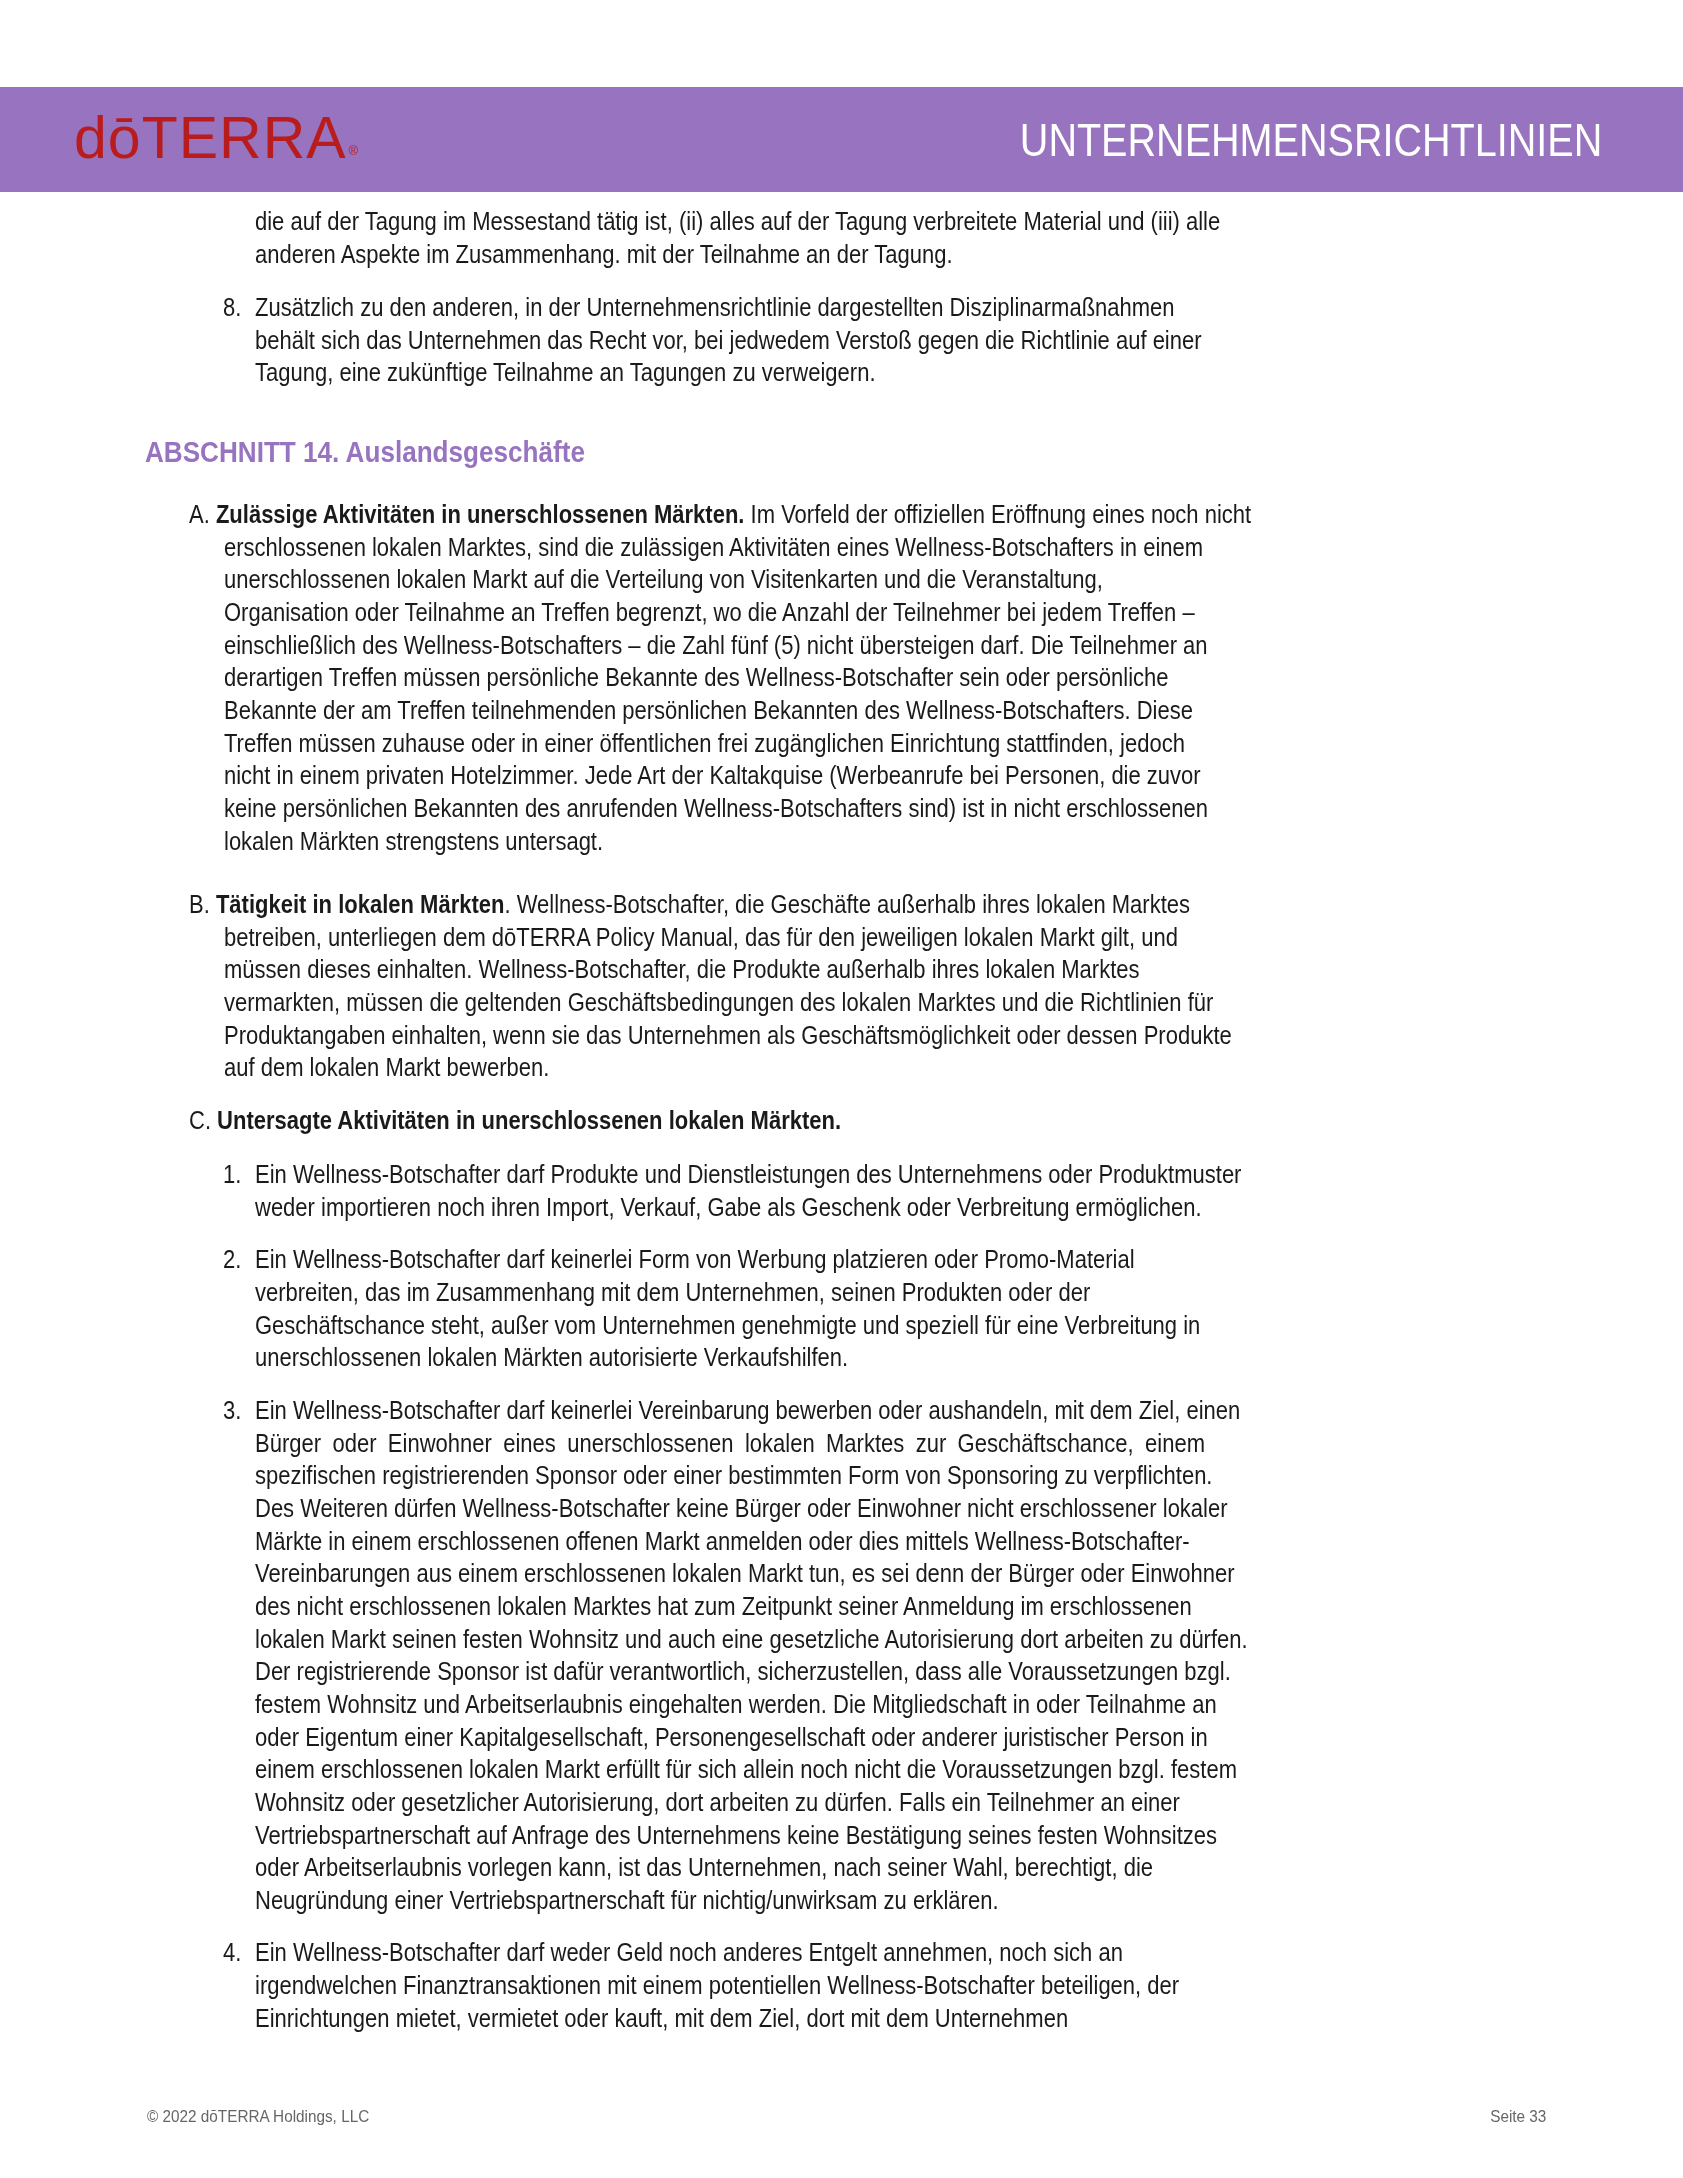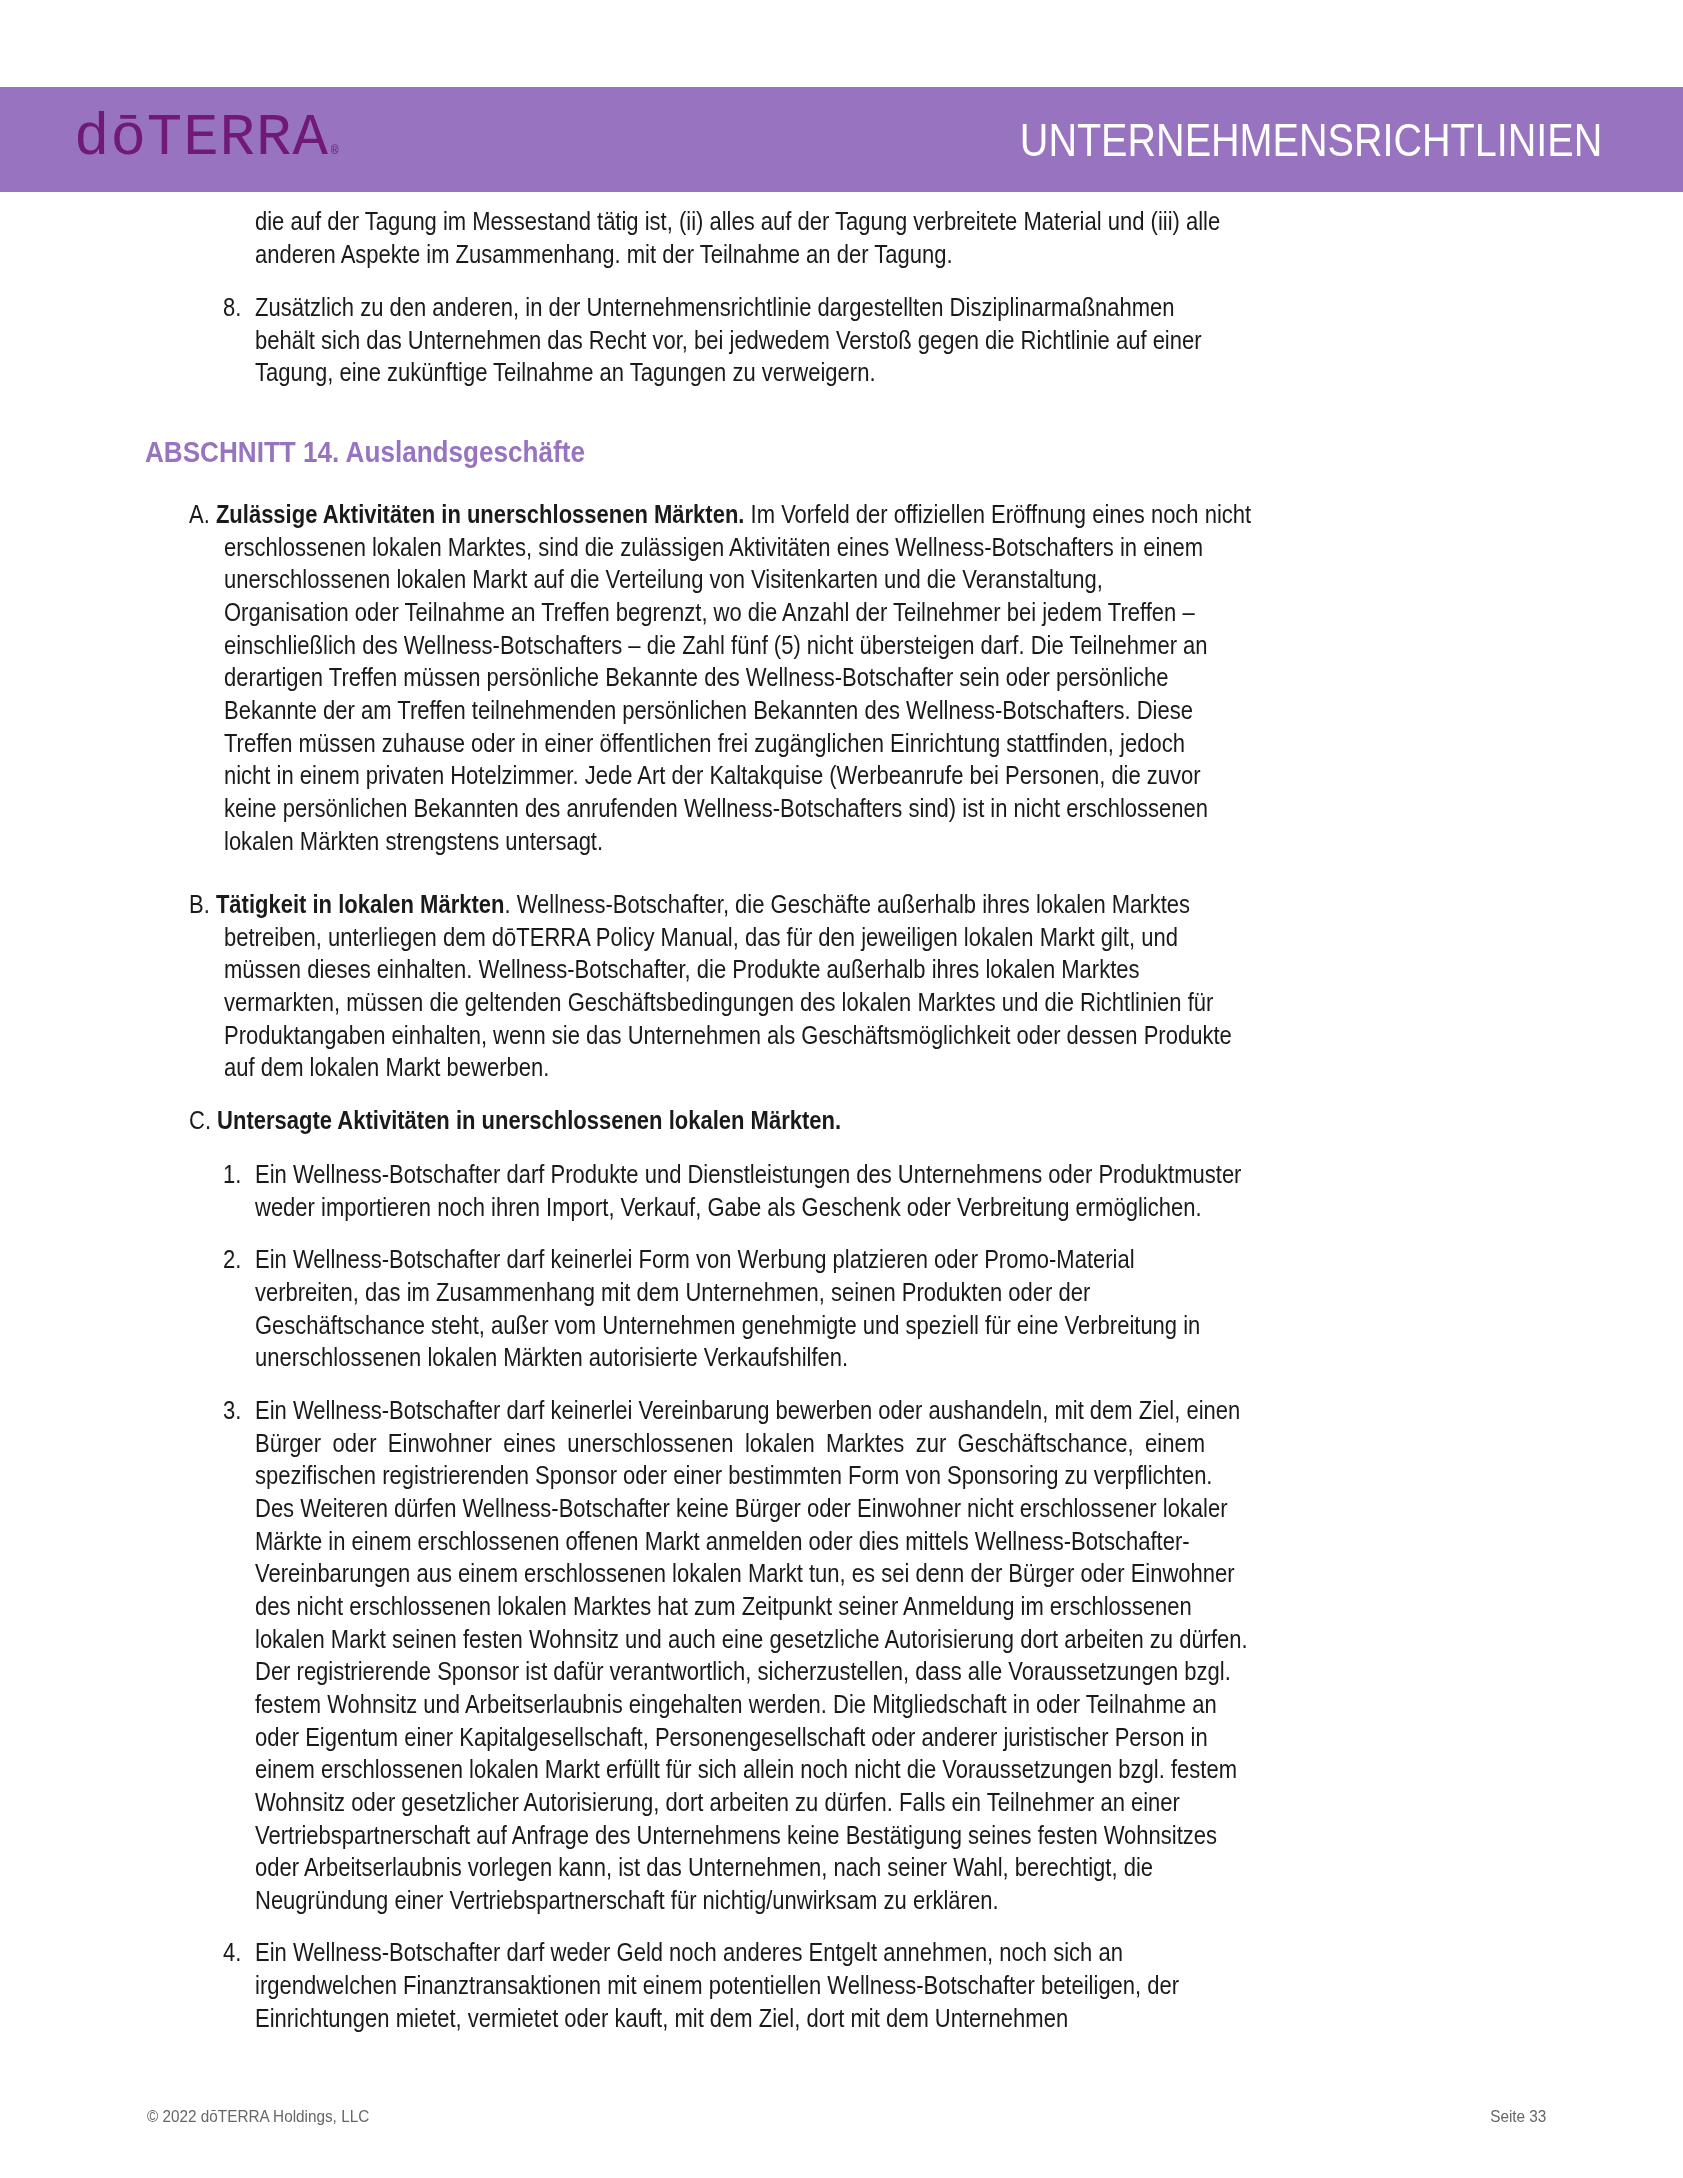--- a/index.html
+++ b/index.html
@@ -1,19 +1,19 @@
 <!DOCTYPE html>
 <html><head>
 <meta charset="utf-8">
 <style>
   html, body { margin: 0; padding: 0; background: #ffffff; }
   body { width: 1683px; height: 2178px; position: relative; overflow: hidden;
          font-family: "Liberation Sans", sans-serif; color: #1a1a1a; }
   .banner { position: absolute; left: 0; top: 87px; width: 1683px; height: 105px; background: #9873bf; }
-  .logo { position: absolute; left: 74px; top: 103px; color: #701a75; font-family: Liberation Mono, monospace;
+  .logo { position: absolute; left: 74px; top: 103px; color: #b91c1c; font-family: Liberation Sans, sans-serif;
           font-size: 59px; letter-spacing: 1px; line-height: 71px; }
   .logo sup { font-size: 13px; vertical-align: top; position: relative; top: 12px; margin-left: 2px; }
   .doc-title { position: absolute; right: 81px; top: 111px; color: #fff; font-family: "Liberation Sans", sans-serif;
                font-size: 46px; line-height: 59px; letter-spacing: 0px; transform: scaleX(0.86); transform-origin: right center; }
   .line { position: absolute; white-space: nowrap; font-size: 25px; line-height: 33px;
           transform: scaleX(0.88); transform-origin: left center; }
   .bold { font-weight: bold; }
   .heading { position: absolute; left: 145px; top: 434px; color: #9873bf; font-weight: bold; font-size: 29px;
              line-height: 36px; white-space: nowrap; transform: scaleX(0.9); transform-origin: left center; }
   .footer { position: absolute; top: 2106px; font-size: 17px; color: #666; line-height: 22px;

